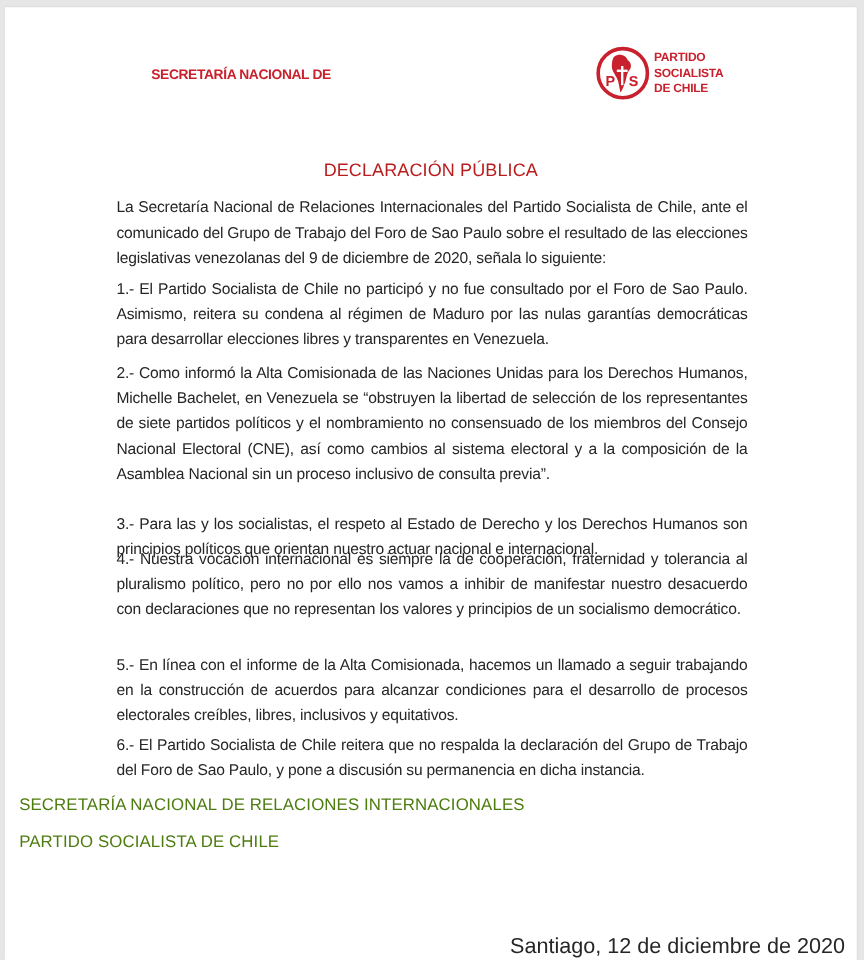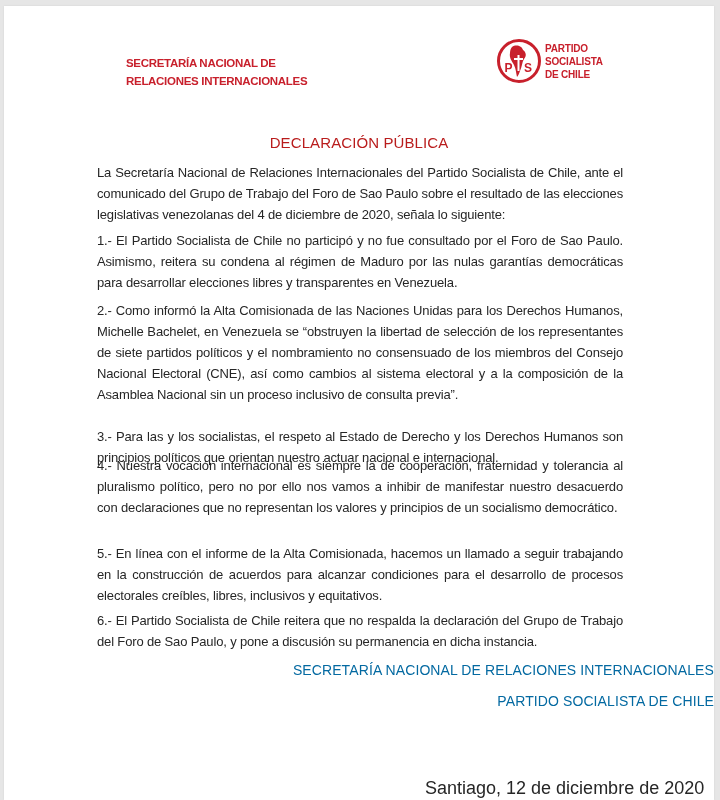--- a/index.html
+++ b/index.html
@@ -41,59 +41,58 @@
     letter-spacing: -0.15px;
   }
   .p-intro { top: 156px; }
   .p1 { top: 224px; }
   .p2 { top: 294px; }
   .p3 { top: 403px; margin-top: 17px; }
   .p4 { top: 449px; }
   .p5 { top: 537px; }
   .p6 { top: 604px; }
   .sig {
-    position: absolute; left: 12px; right: 0; text-align: right;
-    color: #0369a1; font-size: 14px; letter-spacing: 0.1px;
+    position: absolute; left: 12px; right: 0; text-align: left;
+    color: #4d7c0f; font-size: 14px; letter-spacing: 0.1px;
   }
   .sig1 { top: 656px; }
   .sig2 { top: 687px; }
   .place-date {
     position: absolute; left: 421px; top: 772px;
     color: #262626; font-size: 18px;
   }
 </style>
 </head>
 <body>
 
 <div class="page">
 
   <div class="header-left">
     <div>SECRETARÍA NACIONAL DE</div>
-    <div>RELACIONES INTERNACIONALES</div>
   </div>
 
   <div class="logo">
     <svg viewBox="0 0 46 46">
       <circle cx="23" cy="23" r="20.5" fill="none" stroke="#c8202c" stroke-width="3"></circle>
       <path d="M16 9 C20 6 26 8 27 12 C30 14 31 18 28 21 C26 24 26 29 24 33 C23 36 22 38 21 39 C20 35 20 31 18 27 C16 23 13 20 14 15 C14 12 15 10 16 9 Z" fill="#c8202c"></path>
       <rect x="21.5" y="17" width="2" height="16" fill="#ffffff"></rect>
       <rect x="18" y="20" width="9" height="2" fill="#ffffff"></rect>
       <text x="8.5" y="34" font-family="Liberation Sans, sans-serif" font-weight="bold" font-size="12" fill="#c8202c">P</text>
       <text x="28" y="34" font-family="Liberation Sans, sans-serif" font-weight="bold" font-size="12" fill="#c8202c">S</text>
     </svg>
     <div class="logo-text">
       <div>PARTIDO</div>
       <div>SOCIALISTA</div>
       <div>DE CHILE</div>
     </div>
   </div>
 
   <div class="title">DECLARACIÓN PÚBLICA</div>
 
-  <div class="body-text p-intro">La Secretaría Nacional de Relaciones Internacionales del Partido Socialista de Chile, ante el comunicado del Grupo de Trabajo del Foro de Sao Paulo sobre el resultado de las elecciones legislativas venezolanas del 4 de diciembre de 2020, señala lo siguiente:</div>
+  <div class="body-text p-intro">La Secretaría Nacional de Relaciones Internacionales del Partido Socialista de Chile, ante el comunicado del Grupo de Trabajo del Foro de Sao Paulo sobre el resultado de las elecciones legislativas venezolanas del 9 de diciembre de 2020, señala lo siguiente:</div>
   <div class="body-text p1">1.- El Partido Socialista de Chile no participó y no fue consultado por el Foro de Sao Paulo. Asimismo, reitera su condena al régimen de Maduro por las nulas garantías democráticas para desarrollar elecciones libres y transparentes en Venezuela.</div>
   <div class="body-text p2">2.- Como informó la Alta Comisionada de las Naciones Unidas para los Derechos Humanos, Michelle Bachelet, en Venezuela se “obstruyen la libertad de selección de los representantes de siete partidos políticos y el nombramiento no consensuado de los miembros del Consejo Nacional Electoral (CNE), así como cambios al sistema electoral y a la composición de la Asamblea Nacional sin un proceso inclusivo de consulta previa”.</div>
   <div class="body-text p3">3.- Para las y los socialistas, el respeto al Estado de Derecho y los Derechos Humanos son principios políticos que orientan nuestro actuar nacional e internacional.</div>
   <div class="body-text p4">4.- Nuestra vocación internacional es siempre la de cooperación, fraternidad y tolerancia al pluralismo político, pero no por ello nos vamos a inhibir de manifestar nuestro desacuerdo con declaraciones que no representan los valores y principios de un socialismo democrático.</div>
   <div class="body-text p5">5.- En línea con el informe de la Alta Comisionada, hacemos un llamado a seguir trabajando en la construcción de acuerdos para alcanzar condiciones para el desarrollo de procesos electorales creíbles, libres, inclusivos y equitativos.</div>
   <div class="body-text p6">6.- El Partido Socialista de Chile reitera que no respalda la declaración del Grupo de Trabajo del Foro de Sao Paulo, y pone a discusión su permanencia en dicha instancia.</div>
 
   <div class="sig sig1">SECRETARÍA NACIONAL DE RELACIONES INTERNACIONALES</div>
   <div class="sig sig2">PARTIDO SOCIALISTA DE CHILE</div>
 

